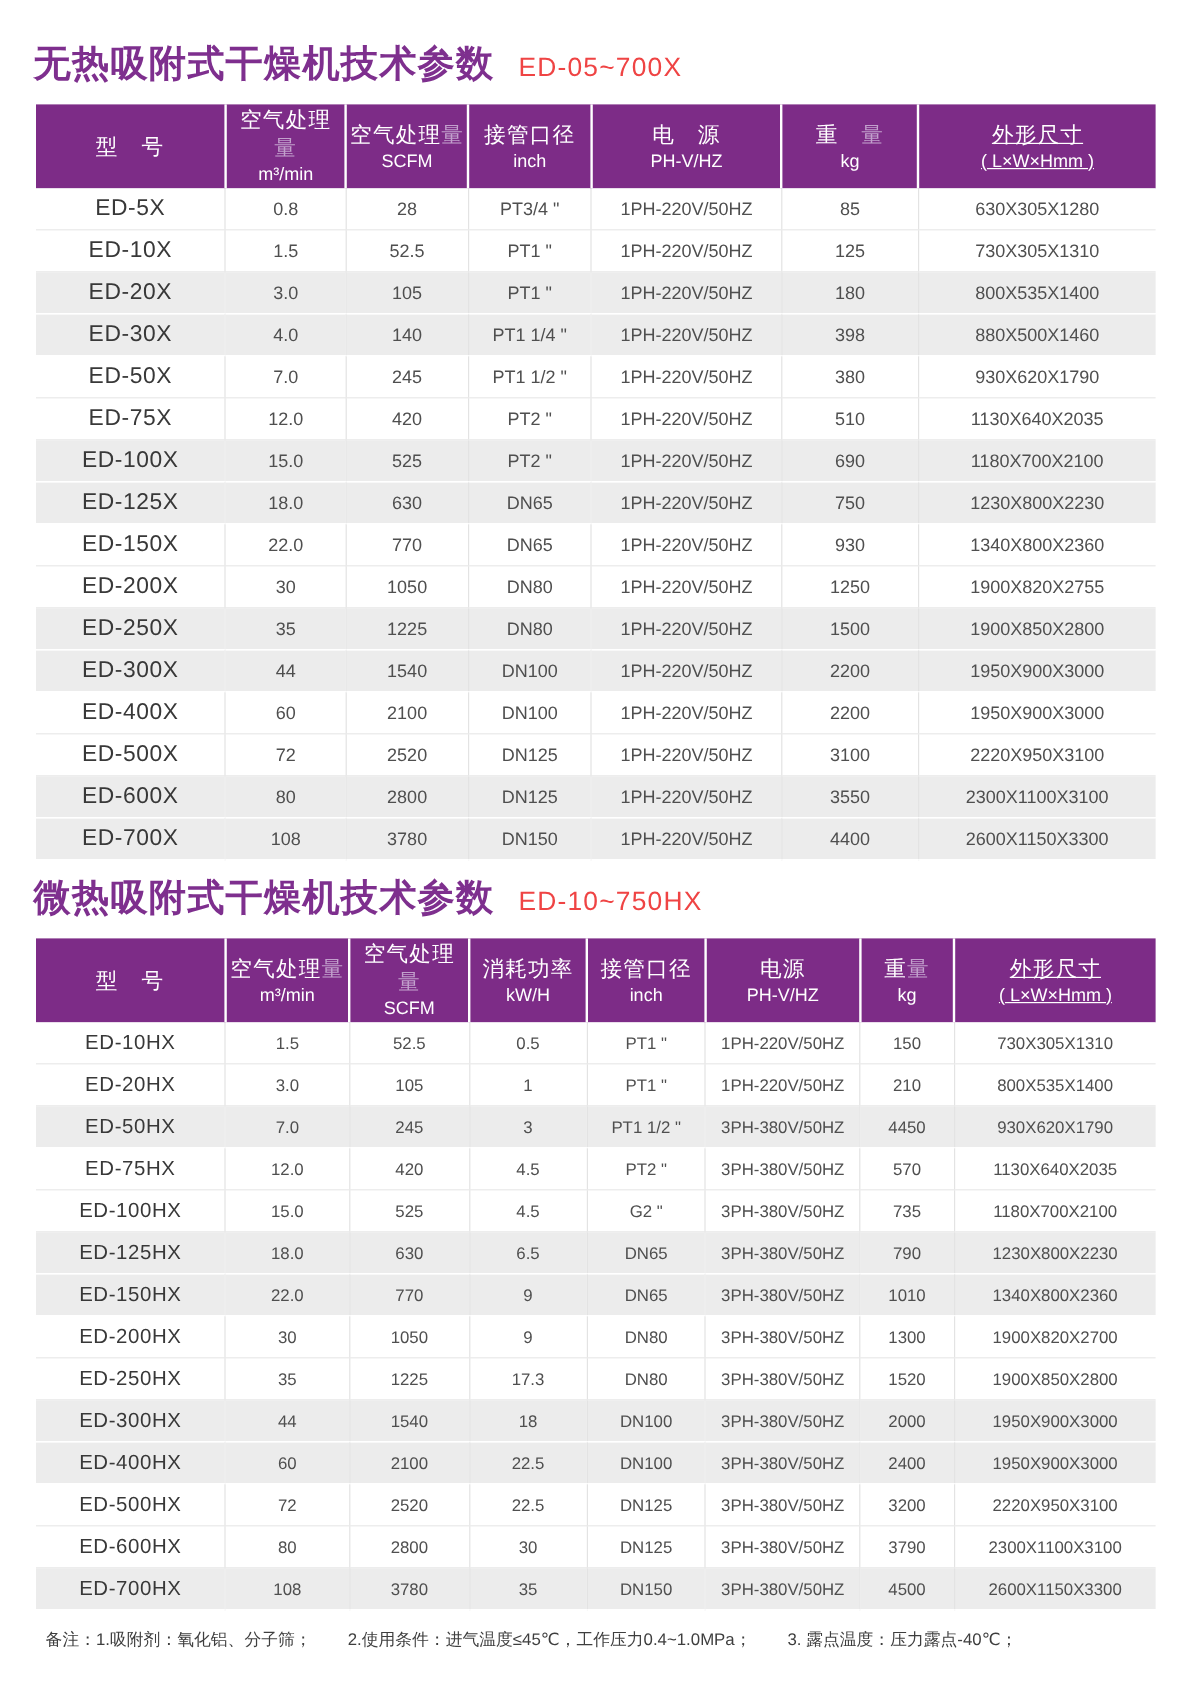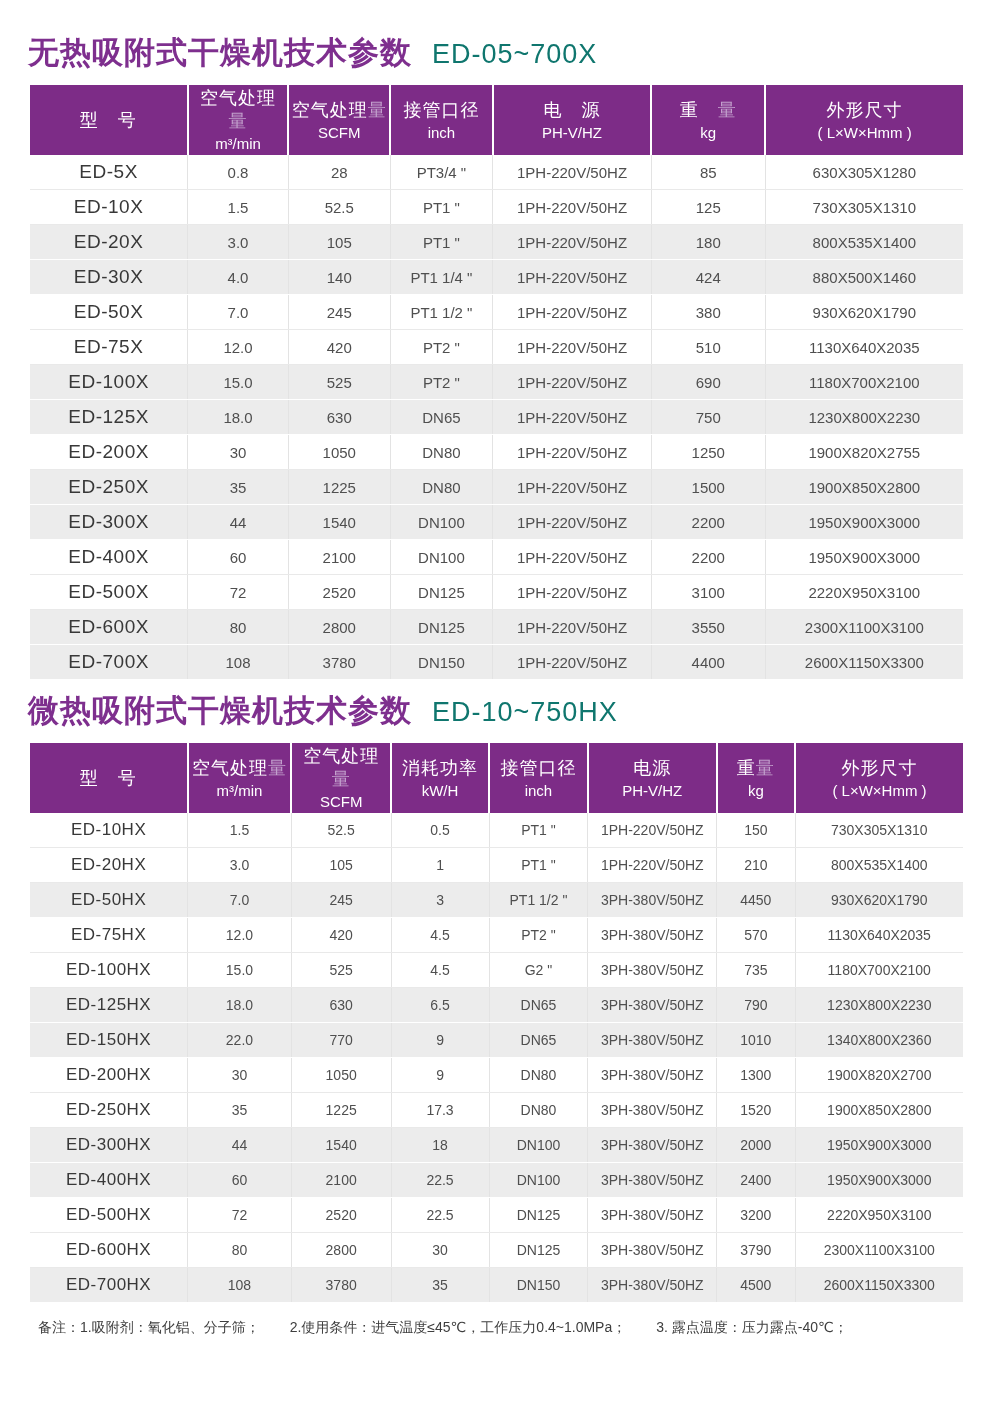--- a/index.html
+++ b/index.html
@@ -17,43 +17,43 @@
     padding:36px 0 14px 28px;
     font-size:31px;
     line-height:34px;
     font-weight:bold;
     color:#7e2f8e;
     letter-spacing:1px;
     white-space:nowrap;
   }
   .block-title .model-range{
     font-weight:normal;
-    color:#0f766e;
-    font-size:27px;
+    color:#ef4444;
+    font-size:22px;
     letter-spacing:1px;
     margin-left:20px;
   }
   .block-title.second{padding-top:14px;}
 
   table.spec{
     width:933px;
     margin-left:30px;
     border-collapse:collapse;
     table-layout:fixed;
   }
   table.spec thead th{
     background:#7d2c87;
     color:#ffffff;
     font-weight:normal;
     height:70px;
     vertical-align:middle;
     border-right:2px solid #ffffff;
     padding:0 2px;
   }
-  table.spec thead th:last-child{border-right:none;}
+  table.spec thead th:last-child{border-right:none;text-decoration:underline;}
   .h-main{font-size:18px;line-height:23px;letter-spacing:1px;}
   .h-sub{font-size:15px;line-height:19px;margin-top:1px;letter-spacing:0;}
   .tint{color:#c2a0cc;}
 
   table.spec tbody td{
     text-align:center;
     height:32px;
     font-size:15px;
     color:#4f4f4f;
     background:#ffffff;
@@ -159,21 +159,21 @@
           <td>1PH-220V/50HZ</td>
           <td>180</td>
           <td>800X535X1400</td>
         </tr>
         <tr class="shade">
           <td class="model">ED-30X</td>
           <td>4.0</td>
           <td>140</td>
           <td>PT1 1/4 "</td>
           <td>1PH-220V/50HZ</td>
-          <td>424</td>
+          <td>398</td>
           <td>880X500X1460</td>
         </tr>
         <tr>
           <td class="model">ED-50X</td>
           <td>7.0</td>
           <td>245</td>
           <td>PT1 1/2 "</td>
           <td>1PH-220V/50HZ</td>
           <td>380</td>
           <td>930X620X1790</td>
@@ -197,20 +197,29 @@
           <td>1180X700X2100</td>
         </tr>
         <tr class="shade">
           <td class="model">ED-125X</td>
           <td>18.0</td>
           <td>630</td>
           <td>DN65</td>
           <td>1PH-220V/50HZ</td>
           <td>750</td>
           <td>1230X800X2230</td>
+        </tr>
+        <tr>
+          <td class="model">ED-150X</td>
+          <td>22.0</td>
+          <td>770</td>
+          <td>DN65</td>
+          <td>1PH-220V/50HZ</td>
+          <td>930</td>
+          <td>1340X800X2360</td>
         </tr>
         <tr>
           <td class="model">ED-200X</td>
           <td>30</td>
           <td>1050</td>
           <td>DN80</td>
           <td>1PH-220V/50HZ</td>
           <td>1250</td>
           <td>1900X820X2755</td>
         </tr>

